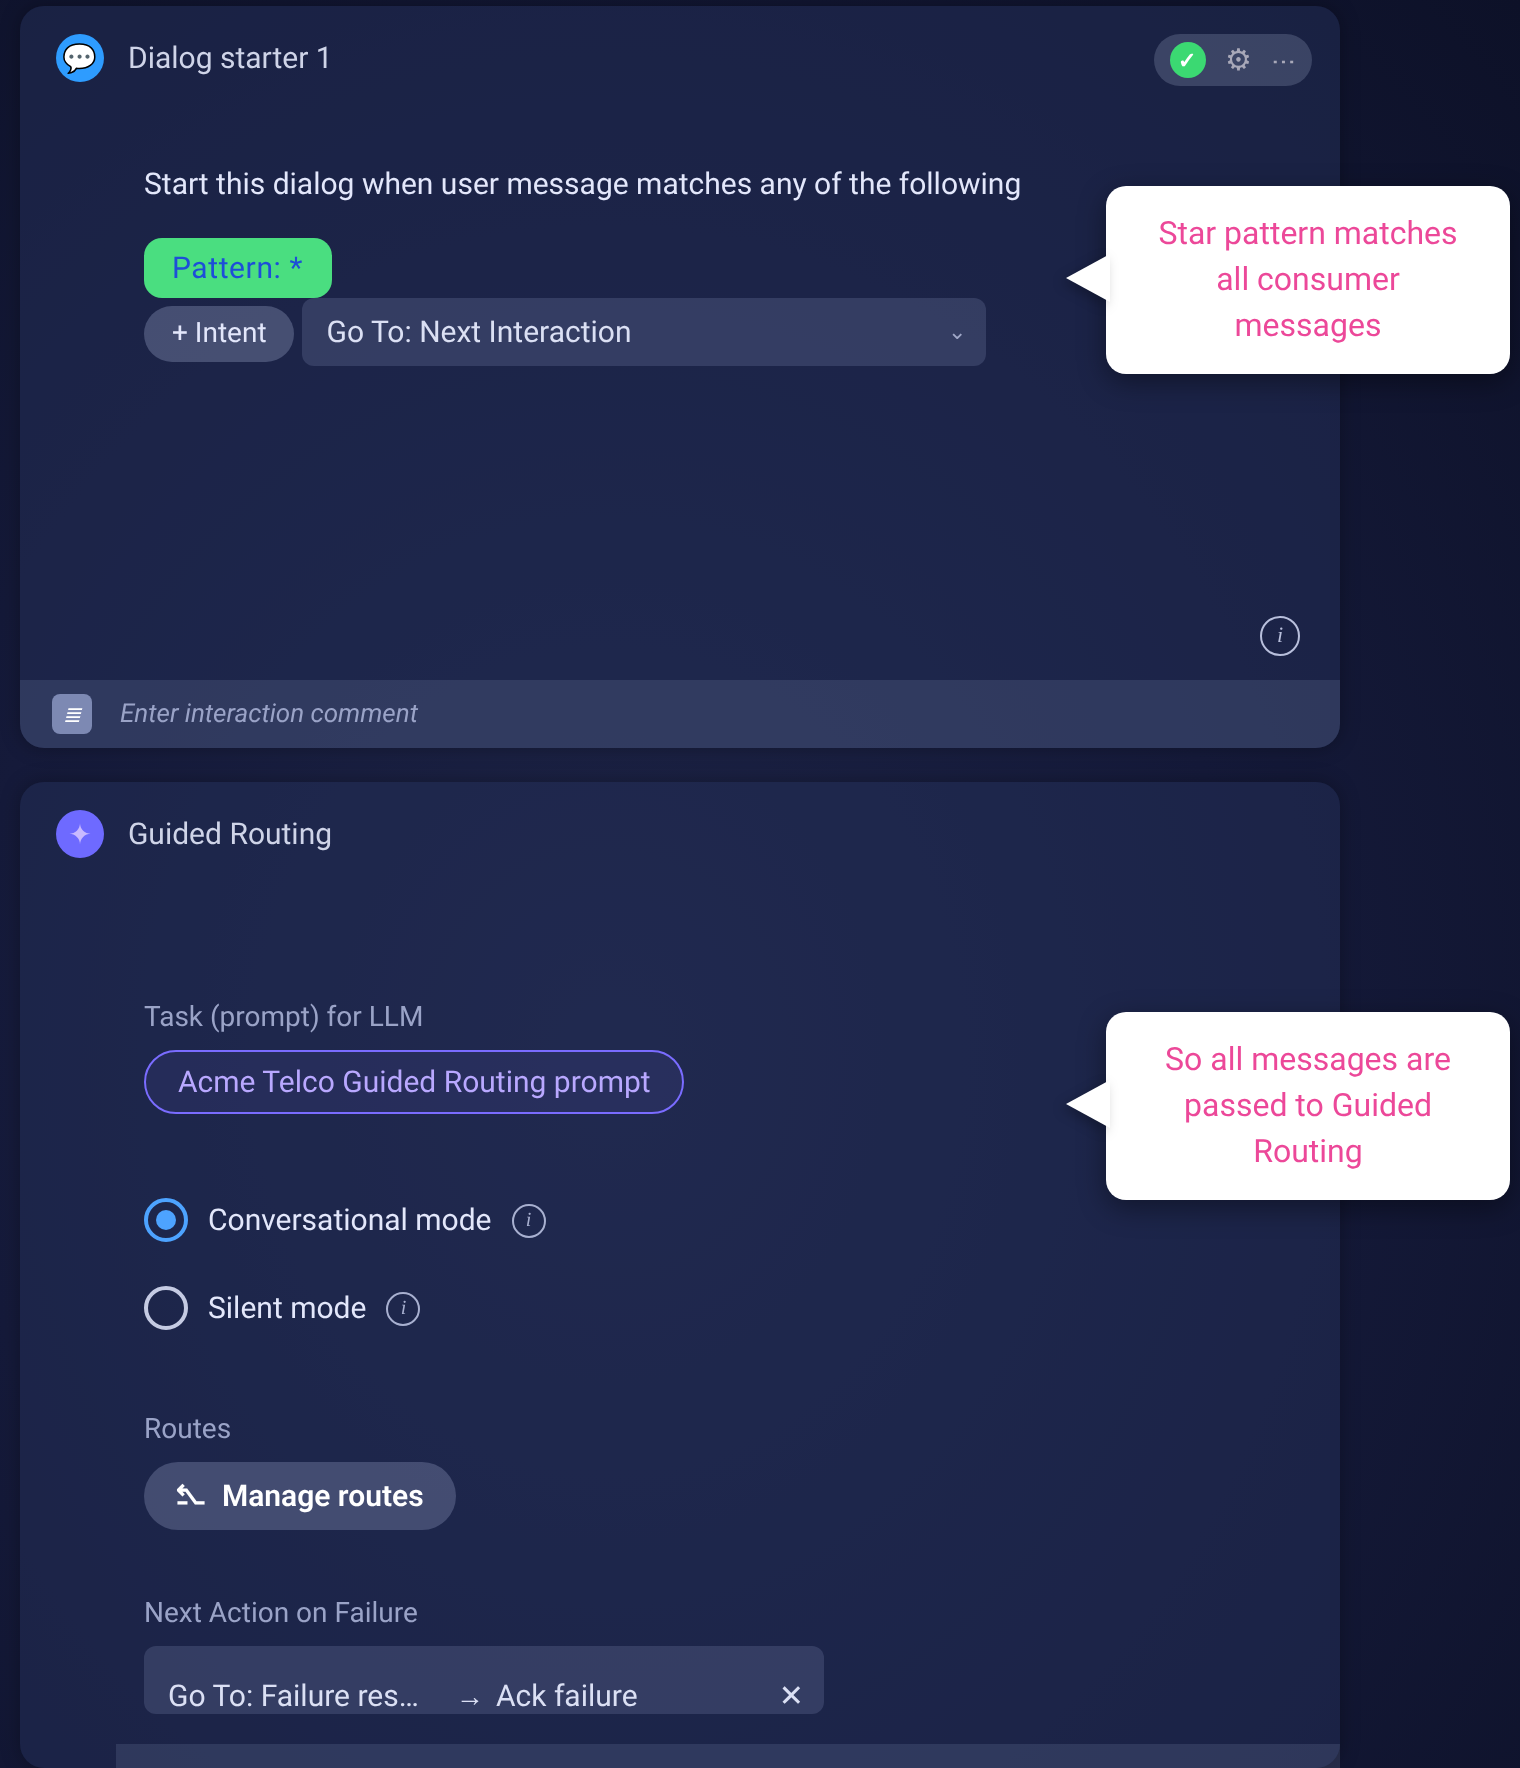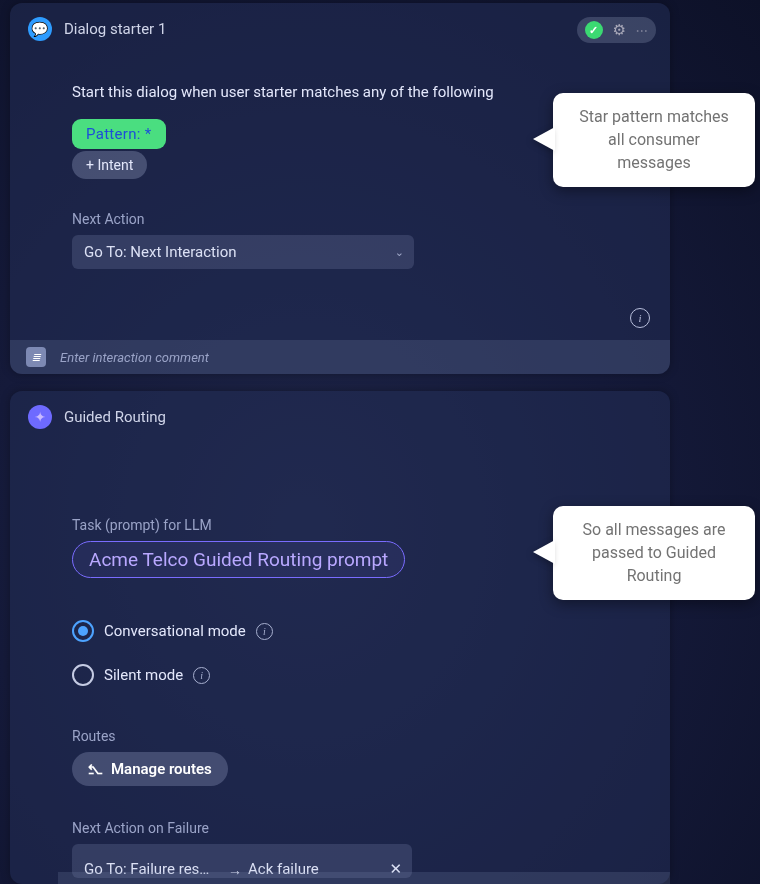--- a/index.html
+++ b/index.html
@@ -17,35 +17,35 @@
 .body{padding:0 18px 0 62px;color:#d3d7eb}
 .instr{font-size:15px;margin:6px 0 18px 0;color:#e3e7fb}
 .pattern-chip{display:inline-block;background:#4ade80;color:#1d4ed8;font-size:15px;padding:6px 14px;border-radius:9px;letter-spacing:.3px}
 .intent-chip{display:inline-block;background:rgba(150,160,195,0.35);color:#e3e7fb;font-size:14px;padding:6px 14px;border-radius:18px;margin-top:2px}
 .label{color:#9aa3c7;font-size:14px;margin-top:32px;margin-bottom:8px}
 .select{position:relative;display:inline-flex;align-items:flex-end;background:rgba(110,120,160,0.3);border-radius:6px;padding:8px 36px 8px 12px;font-size:15px;color:#dbe0f4;width:342px;box-sizing:border-box}
 .select .chev{position:absolute;right:10px;top:50%;transform:translateY(-50%);font-size:11px;color:#a0a8c8}
 .info-icon{position:absolute;right:20px;bottom:46px;color:#b8bfdc;width:18px;height:18px;border:1.5px solid #b8bfdc;border-radius:50%;display:flex;align-items:center;justify-content:center;font-size:11px;font-style:italic;font-family:serif}
 .comment-row{position:absolute;left:0;right:0;bottom:0;height:34px;background:rgba(120,130,170,0.22);border-radius:0 0 12px 12px;display:flex;align-items:center;padding:0 16px;font-style:italic;color:#9aa3c7;font-size:13px}
 .comment-icon{width:20px;height:20px;border-radius:4px;background:#7d89b3;display:flex;align-items:center;justify-content:center;margin-right:14px;color:#fff;font-size:11px}
-.task-chip{display:inline-block;border:1.5px solid #7a6cff;color:#b9a8ff;font-size:19px;padding:6px 16px;border-radius:20px;background:rgba(100,90,200,0.12)}
+.task-chip{display:inline-block;border:1.5px solid #7a6cff;color:#b9a8ff;font-size:15px;padding:6px 16px;border-radius:20px;background:rgba(100,90,200,0.12)}
 .radio-row{display:flex;align-items:center;margin-top:22px;gap:10px;font-size:15px;color:#e3e7fb}
 .radio-row.first{margin-top:42px}
 .radio{width:18px;height:18px;border:2px solid #4da3ff;border-radius:50%;display:flex;align-items:center;justify-content:center}
 .radio.unchecked{border-color:#c5cbe3}
 .radio-dot{width:10px;height:10px;border-radius:50%;background:#4da3ff}
 .mini-info{width:15px;height:15px;border:1.5px solid #a8b0d0;border-radius:50%;display:flex;align-items:center;justify-content:center;color:#a8b0d0;font-size:10px;font-style:italic;font-family:serif}
 .routes-chip{display:inline-flex;align-items:center;gap:8px;background:rgba(150,160,195,0.32);color:#fff;font-size:15px;font-weight:600;padding:8px 16px;border-radius:20px}
 .branch-ico{font-size:13px;transform:scaleX(-1)}
 .fail-row{display:flex;align-items:flex-end;background:rgba(110,120,160,0.3);border-radius:6px;width:340px;height:34px;box-sizing:border-box}
 .fail-goto{padding:0 8px 0 12px;color:#dbe0f4;font-size:15px;white-space:nowrap;overflow:hidden;text-overflow:ellipsis;width:130px}
 .arrow{color:#dbe0f4;font-size:14px;margin:0 6px}
 .fail-target{color:#dbe0f4;font-size:15px;flex:1}
 .close-x{margin-right:10px;color:#dbe0f4;font-size:15px}
-.callout{position:absolute;background:#fff;color:#737373;font-size:16px;line-height:1.45;border-radius:10px;padding:12px 18px;box-shadow:0 4px 14px rgba(0,0,0,.4);text-align:center}
+.callout{position:absolute;background:#fff;color:#ec4899;font-size:16px;line-height:1.45;border-radius:10px;padding:12px 18px;box-shadow:0 4px 14px rgba(0,0,0,.4);text-align:center}
 .callout.c1{top:93px;left:553px;width:202px;box-sizing:border-box}
 .callout.c2{top:506px;left:553px;width:202px;box-sizing:border-box}
 .callout-tail{position:absolute;width:0;height:0}
 .tail-left{left:-20px;top:34px;border-top:12px solid transparent;border-bottom:12px solid transparent;border-right:22px solid #fff;filter:drop-shadow(-2px 2px 3px rgba(0,0,0,.25))}
 .hr-strip{position:absolute;left:48px;bottom:0;right:0;height:12px;background:rgba(120,130,170,0.22);border-radius:0}
 </style>
 </head>
 <body>
 <div class="viewport">
 
@@ -53,43 +53,42 @@
   <div class="card-head">
     <span class="head-icon" style="background:#2e9cff;color:#fff">💬</span>
     <span class="title">Dialog starter 1</span>
     <div class="pillbar">
       <span class="pill-check">✓</span>
       <span class="gear-ico">⚙</span>
       <span class="kebab-ico">⋮</span>
     </div>
   </div>
   <div class="body">
-    <div class="instr">Start this dialog when user starter matches any of the following</div>
+    <div class="instr">Start this dialog when user message matches any of the following</div>
     <span class="pattern-chip">Pattern:  *</span><br>
     <span class="intent-chip">+ Intent</span>
-    <div class="label">Next Action</div>
     <div class="select">
       <span>Go To:  Next Interaction</span>
       <span class="chev">⌄</span>
     </div>
   </div>
   <div class="info-icon">i</div>
   <div class="comment-row">
     <span class="comment-icon">≣</span>
     <span>Enter interaction comment</span>
   </div>
 </div>
 
 <div class="card card2">
   <div class="card-head">
     <span class="head-icon" style="background:#6e6aff;color:#c9baff">✦</span>
     <span class="title">Guided Routing</span>
   </div>
   <div class="body">
-    <div class="label" style="margin-top:52px">Task (prompt) for LLM</div>
+    <div class="label" style="margin-top:36px">Task (prompt) for LLM</div>
     <span class="task-chip">Acme Telco Guided Routing prompt</span>
 
     <div class="radio-row first">
       <span class="radio">
             <span class="radio-dot"></span>
           </span>
       <span>Conversational mode</span>
       <span class="mini-info">i</span>
     </div>
     <div class="radio-row">

